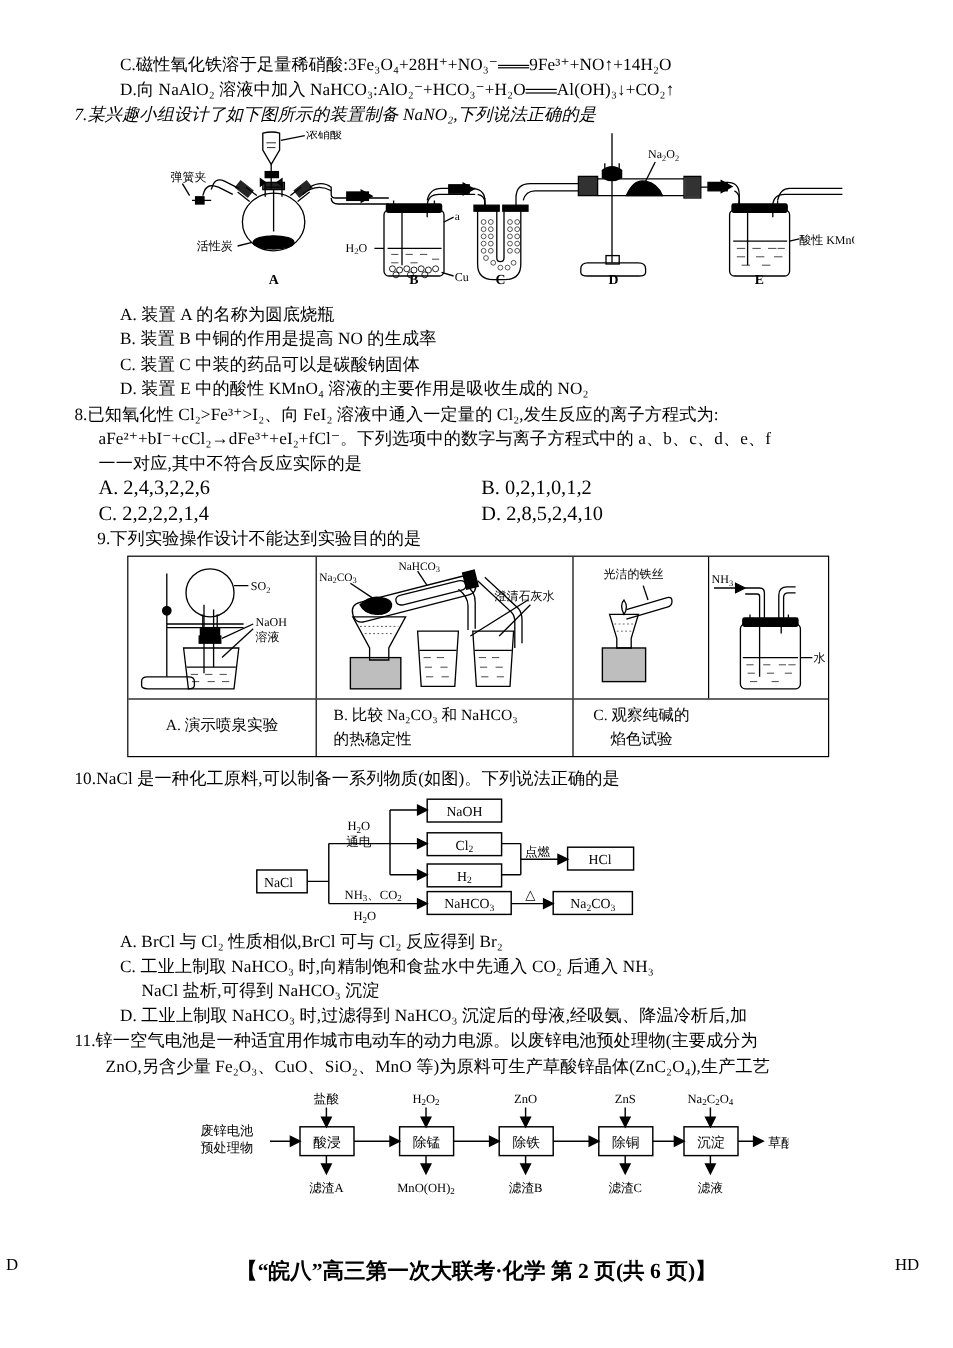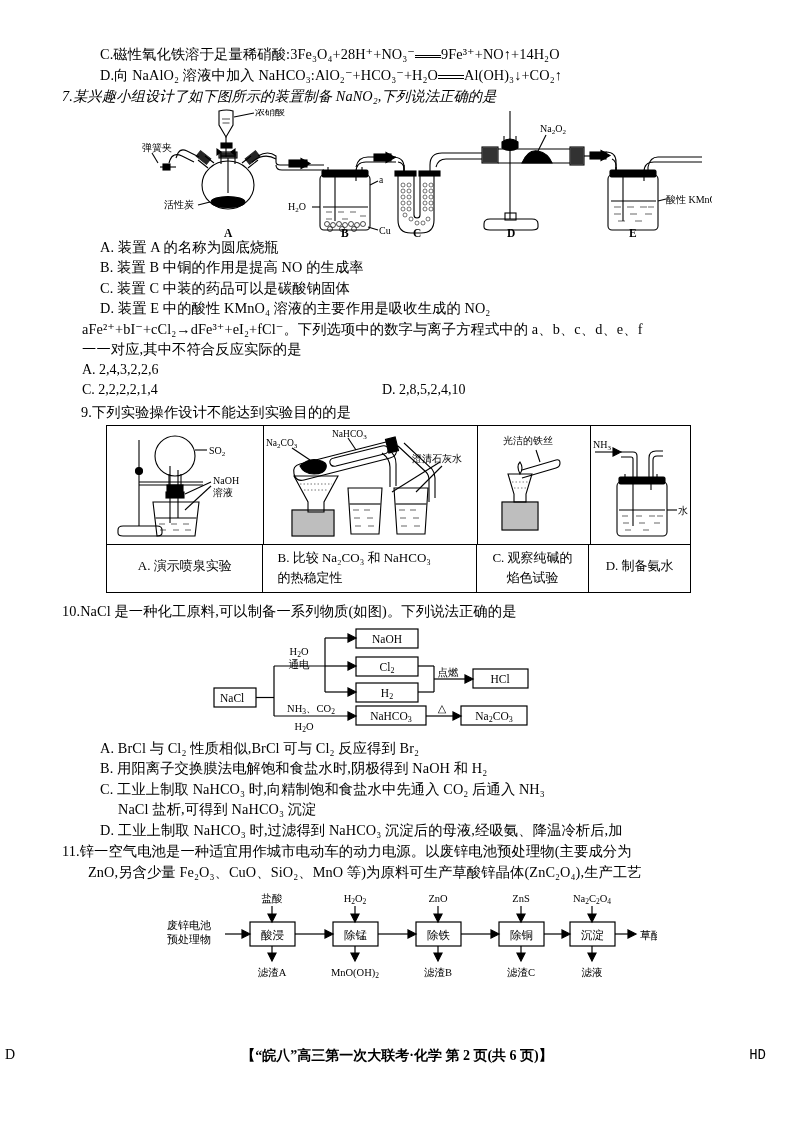--- a/index.html
+++ b/index.html
@@ -49,22 +49,23 @@
     left: 0; right: 0;
     height: 1px;
     background: #000;
   }
   .eqbar::before { top: 40%; }
   .eqbar::after { top: 62%; }
 
   
   .opt2col {
     display: flex;
-    font-size: 14px;
+    font-size: 17px;
     line-height: 20.5px;
+    gap: 19px;
   }
   .opt2col .c1 { width: 300px; padding-left: 20px; }
   .opt2col .c2 { flex: 1; }
 
   
   .fig { position: relative; }
   .fig svg { display: block; }
   .lbl-cn { font-size: 10px; }
 
   
@@ -106,23 +107,23 @@
     top: 1047px;
     width: 794px;
     font-size: 13.5px;
   }
   .footer .fl { position: absolute; left: 5px; top: 0; font-size: 14px; }
   .footer .fc {
     position: absolute;
     left: 0; right: 0;
     text-align: center;
     font-weight: bold;
-    font-size: 14px;
-  }
-  .footer .fr { position: absolute; right: 28px; top: 0; font-size: 14px; font-family: Liberation Mono, monospace; }
+    font-size: 18px;
+  }
+  .footer .fr { position: absolute; right: 28px; top: 0; font-size: 14px; }
 </style>
 </head>
 <body>
 
 <div class="page">
 
   <div class="content">
 
     <div class="line indent-opt">
       <span>C.</span><span>磁性氧化铁溶于足量稀硝酸:</span><span>3Fe₃O₄+28H⁺+NO₃⁻</span><span class="eqbar"></span><span>9Fe³⁺+NO↑+14H₂O</span>
@@ -331,29 +332,33 @@
         <text x="524" y="94" font-family="Liberation Serif, serif" font-size="10">酸性 KMnO<tspan font-size="7" dy="2">4</tspan><tspan dy="-2">溶液</tspan></text>
 
         <text x="82" y="128" font-weight="bold" font-family="Liberation Serif, serif" font-size="11.5">A</text>
         <text x="199" y="128" font-weight="bold" font-family="Liberation Serif, serif" font-size="11.5">B</text>
         <text x="271" y="128" font-weight="bold" font-family="Liberation Serif, serif" font-size="11.5">C</text>
         <text x="365" y="128" font-weight="bold" font-family="Liberation Serif, serif" font-size="11.5">D</text>
         <text x="487" y="128" font-weight="bold" font-family="Liberation Serif, serif" font-size="11.5">E</text>
       </svg>
     </div>
 
-    <div class="line indent-opt" style="">A. 装置 A 的名称为圆底烧瓶</div>
+    <div class="line indent-opt" style="margin-top:16px;">A. 装置 A 的名称为圆底烧瓶</div>
     <div class="line indent-opt">B. 装置 B 中铜的作用是提高 NO 的生成率</div>
     <div class="line indent-opt">C. 装置 C 中装的药品可以是碳酸钠固体</div>
     <div class="line indent-opt">D. 装置 E 中的酸性 KMnO₄ 溶液的主要作用是吸收生成的 NO₂</div>
 
+    <div class="line" style="margin-top:1px;">
+      <span>8.</span><span>已知氧化性 Cl₂&gt;Fe³⁺&gt;I₂、向 FeI₂ 溶液中通入一定量的 Cl₂,发生反应的离子方程式为:</span>
+    </div>
     <div class="line qbody">aFe²⁺+bI⁻+cCl₂→dFe³⁺+eI₂+fCl⁻。下列选项中的数字与离子方程式中的 a、b、c、d、e、f</div>
     <div class="line qbody">一一对应,其中不符合反应实际的是</div>
     <div class="opt2col">
       <div class="c1">A. 2,4,3,2,2,6</div>
+      <div class="c2">B. 0,2,1,0,1,2</div>
     </div>
     <div class="opt2col">
       <div class="c1">C. 2,2,2,2,1,4</div>
       <div class="c2">D. 2,8,5,2,4,10</div>
     </div>
 
     <div class="line" style="margin-top:1px;margin-left:19px;">
       <span>9.</span><span>下列实验操作设计不能达到实验目的的是</span>
     </div>
 
@@ -540,23 +545,20 @@
         <div class="c w1">
           <div class="capt" style="padding-top:12px;">A. 演示喷泉实验</div>
         </div>
         <div class="c w2">
           <div class="capt left">B. 比较 Na₂CO₃ 和 NaHCO₃</div>
           <div class="capt left" style="padding-top:0;margin-top:-3px;">的热稳定性</div>
         </div>
         <div class="c w3">
           <div class="capt">C. 观察纯碱的</div>
           <div class="capt" style="padding-top:0;margin-top:-3px;">焰色试验</div>
-        </div>
-        <div class="c w4">
-          <div class="capt" style="padding-top:12px;">D. 制备氨水</div>
         </div>
       </div>
     </div>
 
     <div class="line" style="margin-top:8px;">
       <span>10.</span><span>NaCl 是一种化工原料,可以制备一系列物质(如图)。下列说法正确的是</span>
     </div>
 
     <div class="fig flow10" style="margin-top:4px;">
       <svg width="330" height="108" viewBox="0 0 330 108">
@@ -609,21 +611,20 @@
         <text x="87" y="29" font-family="Liberation Serif, serif" font-size="10.5" text-anchor="middle">H<tspan font-size="7.5" dy="2">2</tspan><tspan dy="-2">O</tspan></text>
         <text x="87" y="42" font-family="Liberation Serif, serif" font-size="10.5" text-anchor="middle">通电</text>
         <text x="99" y="86" font-family="Liberation Serif, serif" font-size="10.5" text-anchor="middle">NH<tspan font-size="7.5" dy="2">3</tspan><tspan dy="-2">、CO</tspan><tspan font-size="7.5" dy="2">2</tspan></text>
         <text x="92" y="104" font-family="Liberation Serif, serif" font-size="10.5" text-anchor="middle">H<tspan font-size="7.5" dy="2">2</tspan><tspan dy="-2">O</tspan></text>
         <text x="236" y="50" font-family="Liberation Serif, serif" font-size="10.5" text-anchor="middle">点燃</text>
         <text x="230" y="86" font-family="Liberation Serif, serif" font-size="11" text-anchor="middle">△</text>
       </svg>
     </div>
 
     <div class="line indent-opt" style="margin-top:4px;">A. BrCl 与 Cl₂ 性质相似,BrCl 可与 Cl₂ 反应得到 Br₂</div>
-    <div class="line indent-opt">B. 用阳离子交换膜法电解饱和食盐水时,阴极得到 NaOH 和 H₂</div>
     <div class="line indent-opt">C. 工业上制取 NaHCO₃ 时,向精制饱和食盐水中先通入 CO₂ 后通入 NH₃</div>
     <div class="line" style="padding-left:56px;">NaCl 盐析,可得到 NaHCO₃ 沉淀</div>
     <div class="line indent-opt">D. 工业上制取 NaHCO₃ 时,过滤得到 NaHCO₃ 沉淀后的母液,经吸氨、降温冷析后,加</div>
 
     <div class="line" style="margin-top:1px;">
       <span>11.</span><span>锌一空气电池是一种适宜用作城市电动车的动力电源。以废锌电池预处理物(主要成分为</span>
     </div>
     <div class="line" style="padding-left:26px;">ZnO,另含少量 Fe₂O₃、CuO、SiO₂、MnO 等)为原料可生产草酸锌晶体(ZnC₂O₄),生产工艺</div>
 
     <div class="fig flow11" style="margin-top:2px;">

